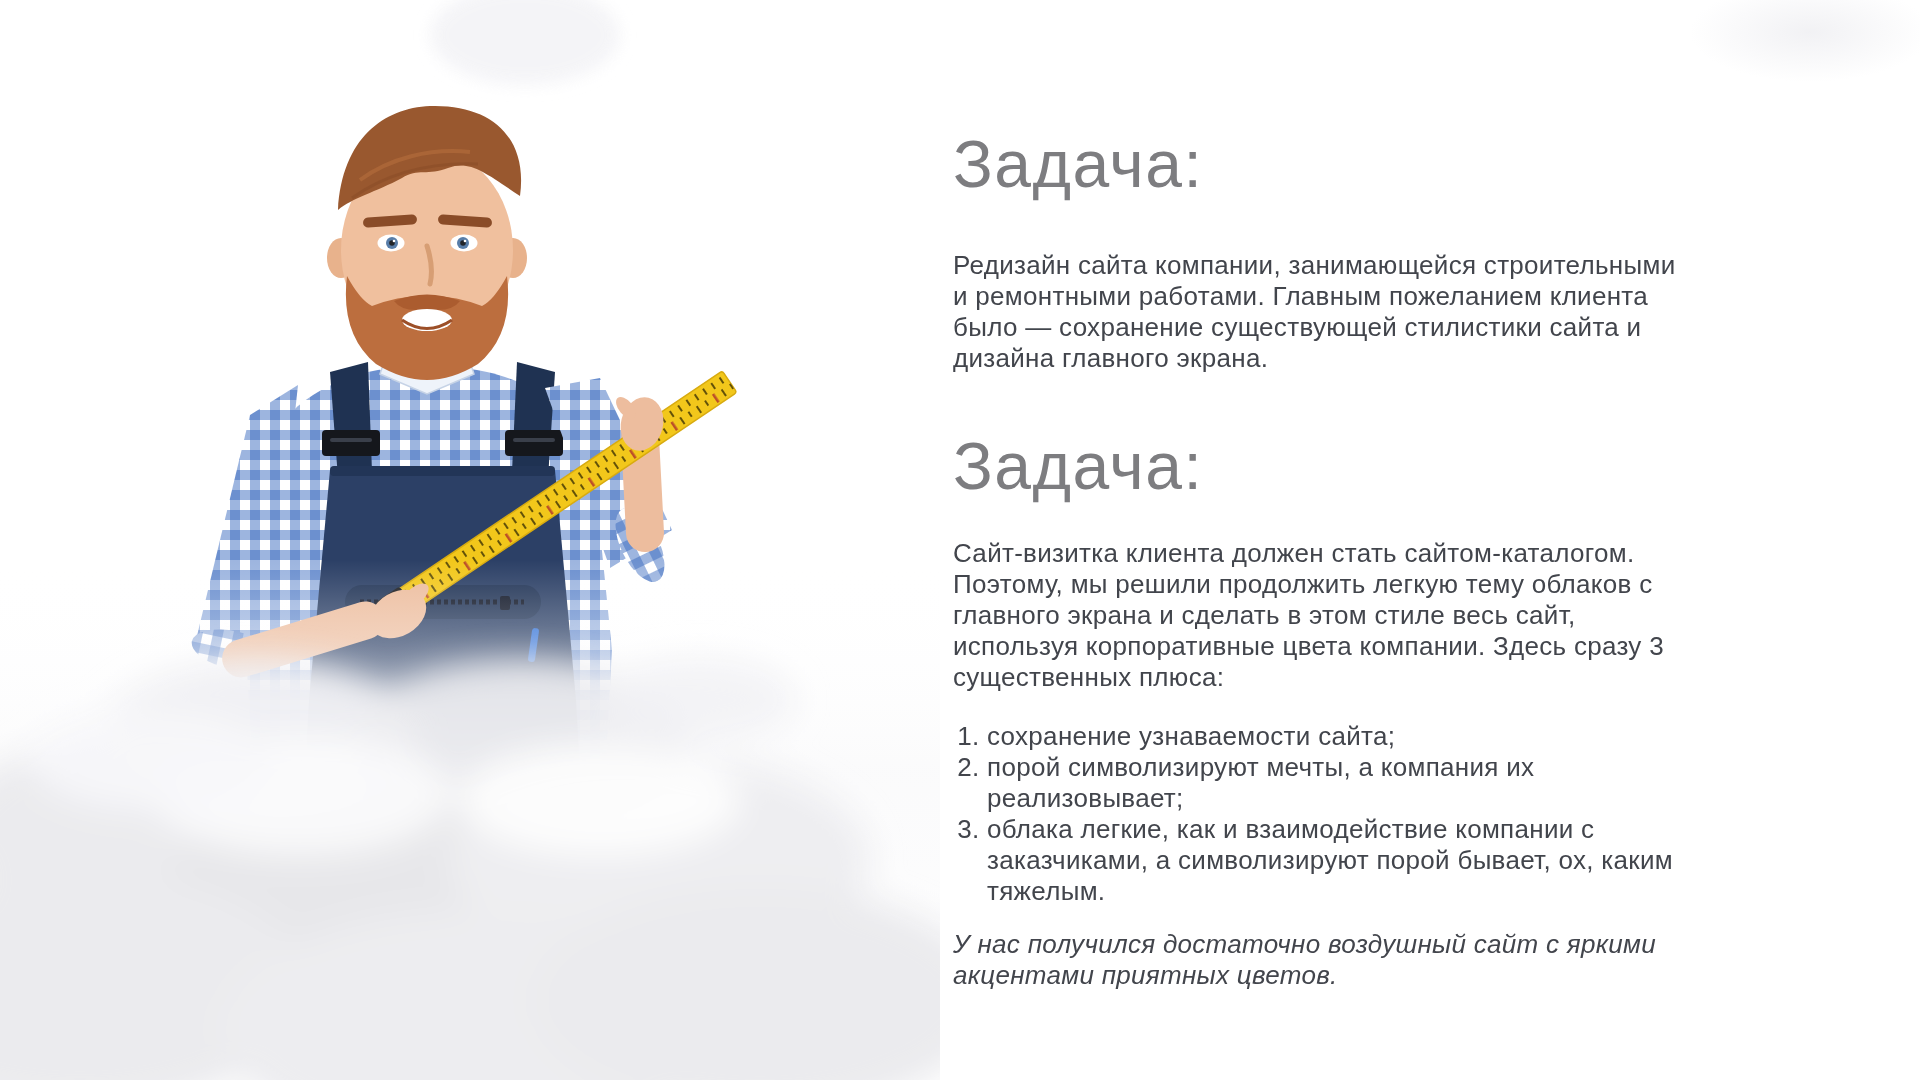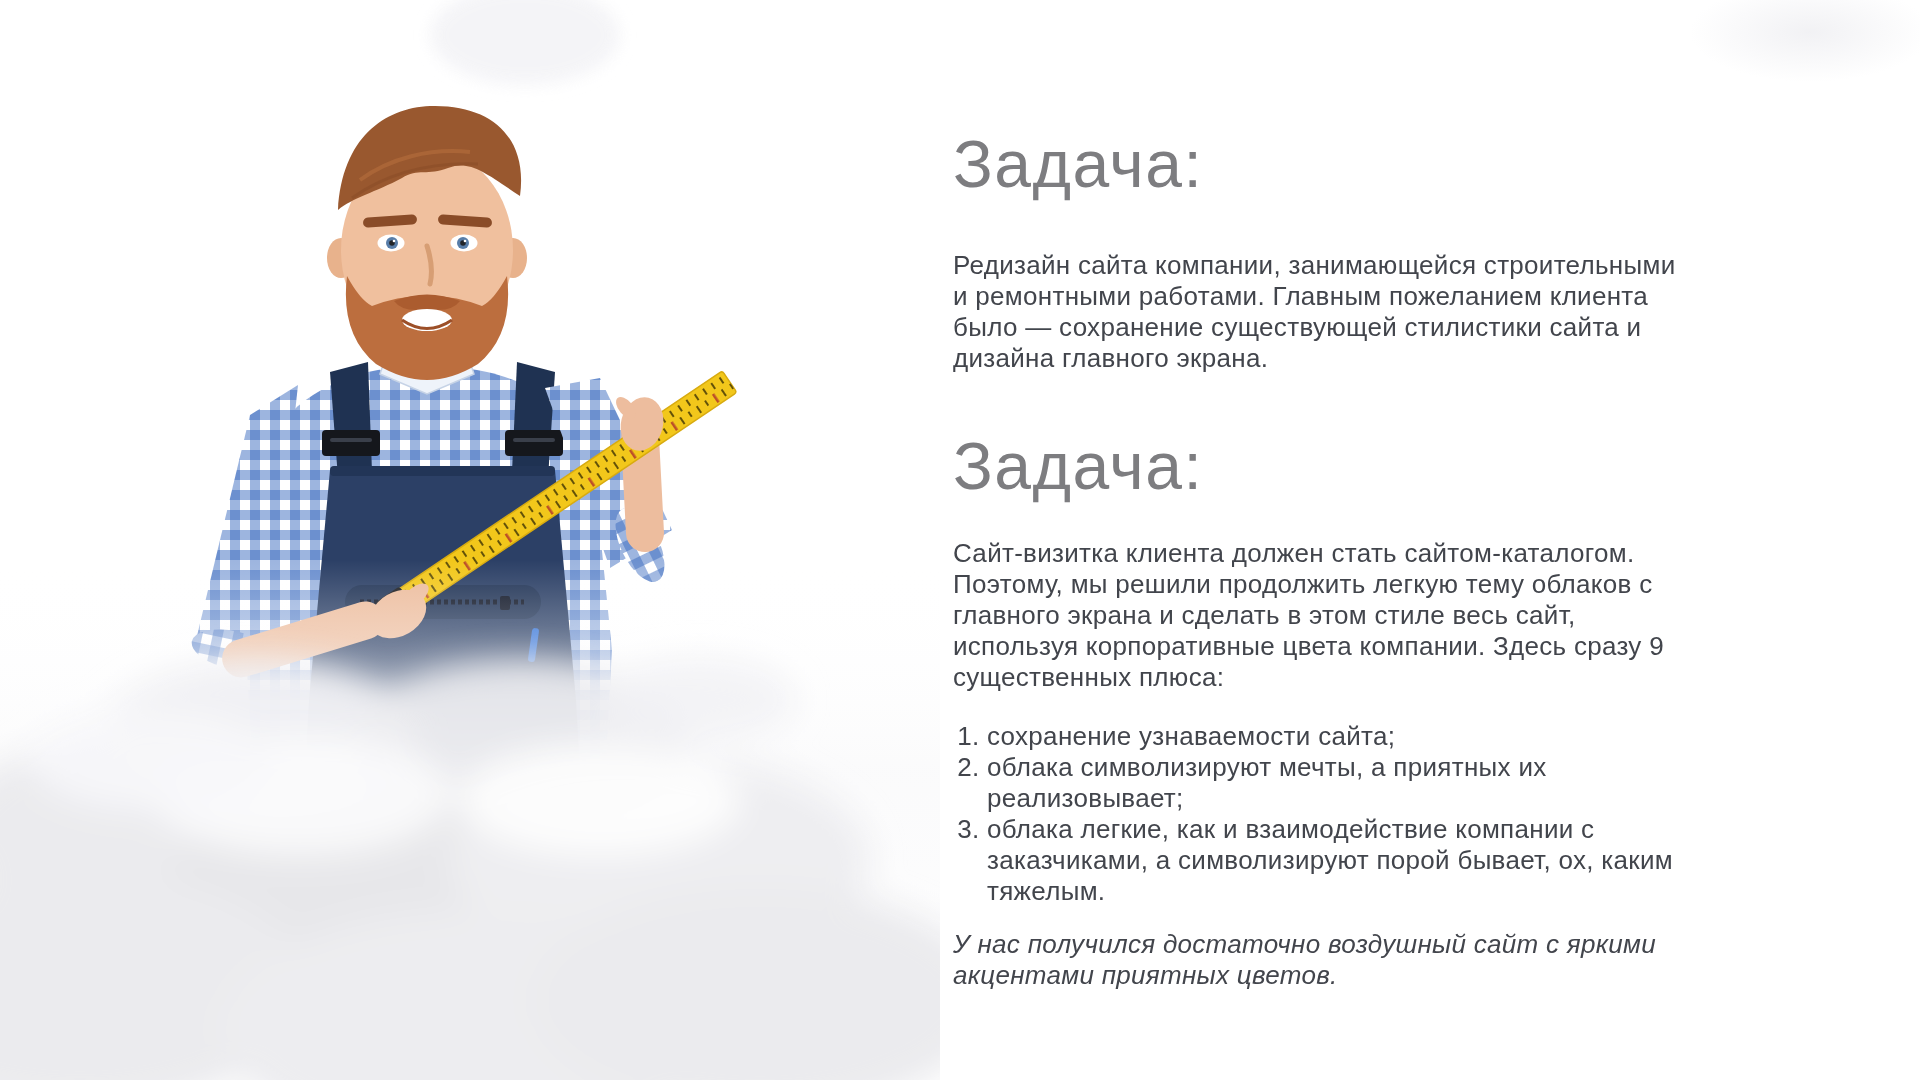--- a/index.html
+++ b/index.html
@@ -179,26 +179,26 @@
     <h1>Задача:</h1>
     <p class="para-task">Редизайн сайта компании, занимающейся строительными
 и ремонтными работами. Главным пожеланием клиента
 было — сохранение существующей стилистики сайта и
 дизайна главного экрана.</p>
 
     <h2>Задача:</h2>
     <p class="para-solution">Сайт-визитка клиента должен стать сайтом-каталогом.
 Поэтому, мы решили продолжить легкую тему облаков с
 главного экрана и сделать в этом стиле весь сайт,
-используя корпоративные цвета компании. Здесь сразу 9
+используя корпоративные цвета компании. Здесь сразу 3
 существенных плюса:</p>
 
     <ol class="benefits">
       <li>сохранение узнаваемости сайта;</li>
-      <li>облака символизируют мечты, а приятных их
+      <li>порой символизируют мечты, а компания их
 реализовывает;</li>
       <li>облака легкие, как и взаимодействие компании с
 заказчиками, а символизируют порой бывает, ох, каким
 тяжелым.</li>
     </ol>
 
     <p class="para-result">У нас получился достаточно воздушный сайт с яркими
 акцентами приятных цветов.</p>
   </div>
 

